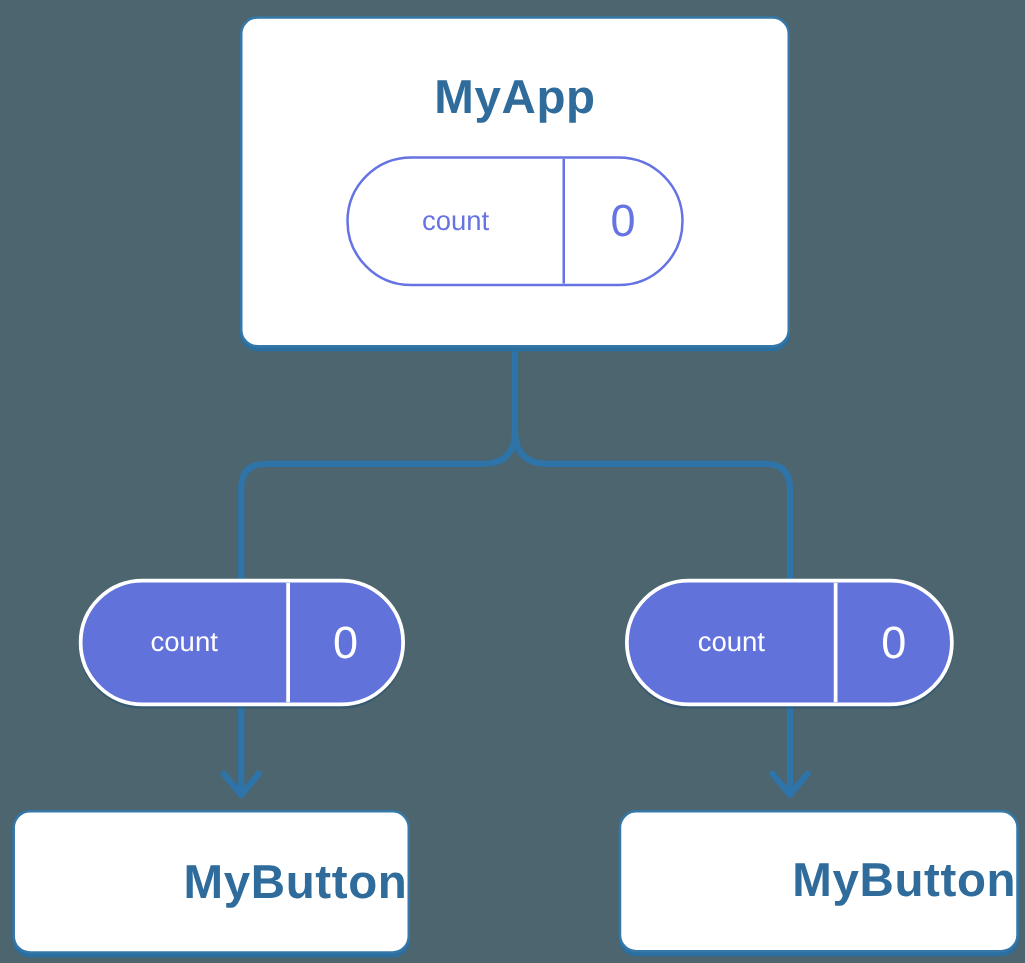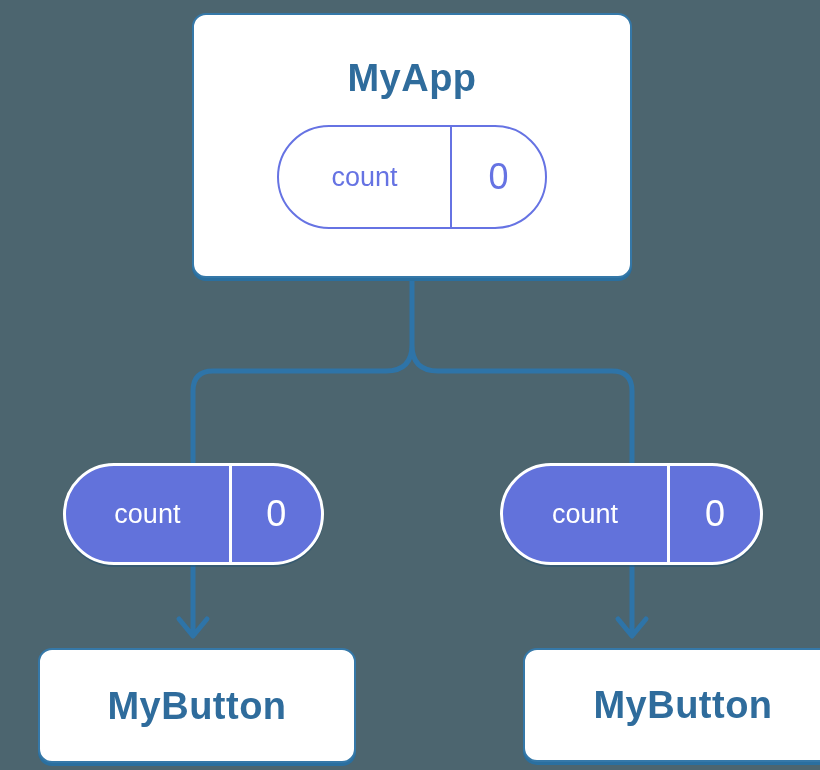--- a/index.html
+++ b/index.html
@@ -43,24 +43,24 @@
     color:var(--pill-outline-text);}
   .pill-outline-style .pill-cell.name{border-right:2.5px solid var(--pill-outline);}
 
   .pill-filled{position:absolute;top:463px;height:102px;border-radius:51px;
     background:var(--pill-purple-fill);border:3px solid #ffffff;
     color:var(--pill-purple-text);box-shadow:0 2px 0 rgba(32,78,112,.45);}
   .pill-filled .pill-cell.name{border-right:3px solid #ffffff;}
   .pill-left{left:63px;width:261px;}
   .pill-right{left:500px;width:263px;}
 
-  .pill-name{font-size:27px;}
+  .pill-name{font-size:22px;}
   .pill-value{font-size:36px;}
 
-  .node-child{width:318px;height:115px;display:flex;align-items:center;justify-content:center;margin-left:28px;}
+  .node-child{width:318px;height:115px;display:flex;align-items:center;justify-content:flex-end;}
   .node-child-left{left:10px;top:648px;}
   .node-child-right{left:495px;top:648px;width:320px;height:114px;}
 </style>
 </head>
 <body style="background: rgb(76, 101, 111);">
 
 <div class="canvas">
 
   <svg class="connector-svg" width="820" height="770" viewBox="0 0 820 770">
     <path d="M412 281 V345 M412 345 Q412 371 386 371 H213 Q193 371 193 391 V462 M412 345 Q412 371 438 371 H612 Q632 371 632 391 V462"></path>

